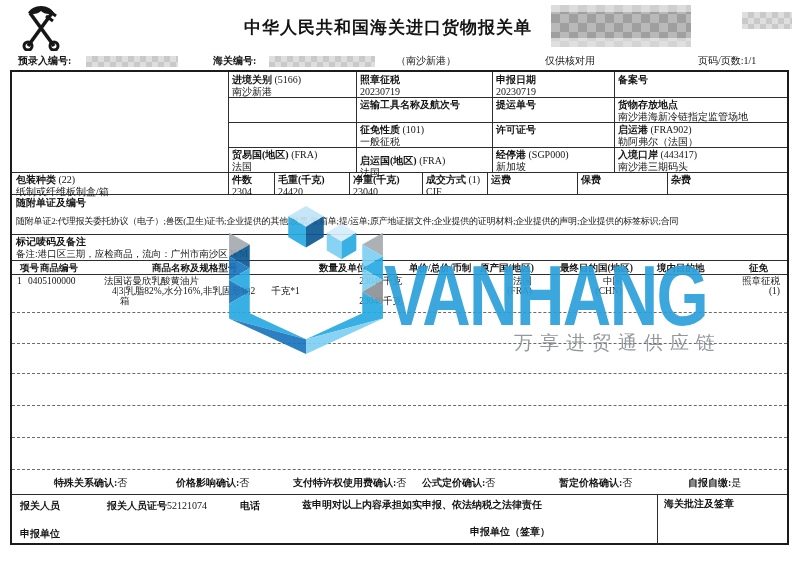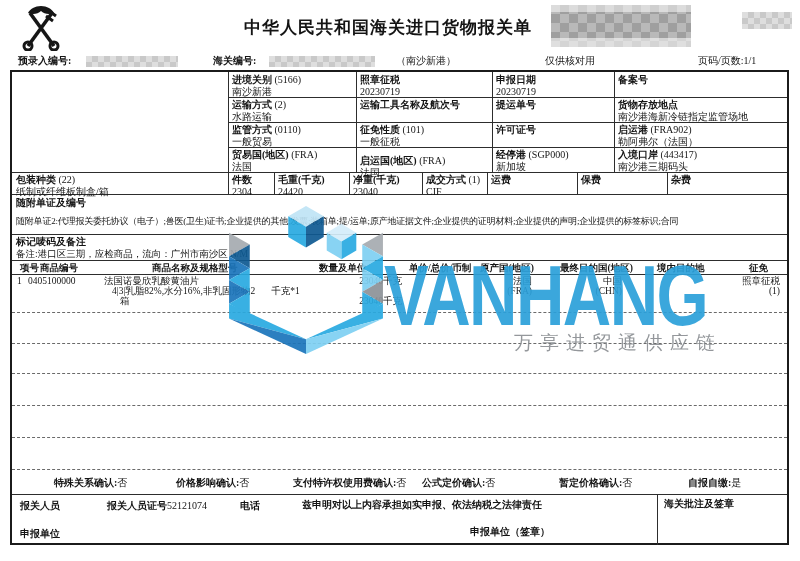--- a/index.html
+++ b/index.html
@@ -110,41 +110,33 @@
     </div>
     <div class="cell" style="left:480px;top:0;width:122px">
       <span class="lbl">申报日期</span>
       <span class="val">20230719</span>
     </div>
     <div class="cell" style="left:602px;top:0;width:173px">
       <span class="lbl">备案号</span>
       <span class="val"></span>
     </div>
 
-    <div class="cell" style="left:216px;top:25px;width:128px">
-      <span class="lbl"><span>运输方式</span> <span class="code">(2)</span></span>
-      <span class="val">水路运输</span>
-    </div>
     <div class="cell" style="left:344px;top:25px;width:136px">
       <span class="lbl">运输工具名称及航次号</span>
       <span class="val"></span>
     </div>
     <div class="cell" style="left:480px;top:25px;width:122px">
       <span class="lbl">提运单号</span>
       <span class="val"></span>
     </div>
     <div class="cell" style="left:602px;top:25px;width:156px">
       <span class="lbl">货物存放地点</span>
       <span class="val">南沙港海新冷链指定监管场地</span>
     </div>
 
-    <div class="cell" style="left:216px;top:50px;width:128px">
-      <span class="lbl"><span>监管方式</span> <span class="code">(0110)</span></span>
-      <span class="val">一般贸易</span>
-    </div>
     <div class="cell" style="left:344px;top:50px;width:136px">
       <span class="lbl"><span>征免性质</span> <span class="code">(101)</span></span>
       <span class="val">一般征税</span>
     </div>
     <div class="cell" style="left:480px;top:50px;width:122px">
       <span class="lbl">许可证号</span>
       <span class="val"></span>
     </div>
     <div class="cell" style="left:602px;top:50px;width:167px">
       <span class="lbl"><span>启运港</span> <span class="code">(FRA902)</span></span>

